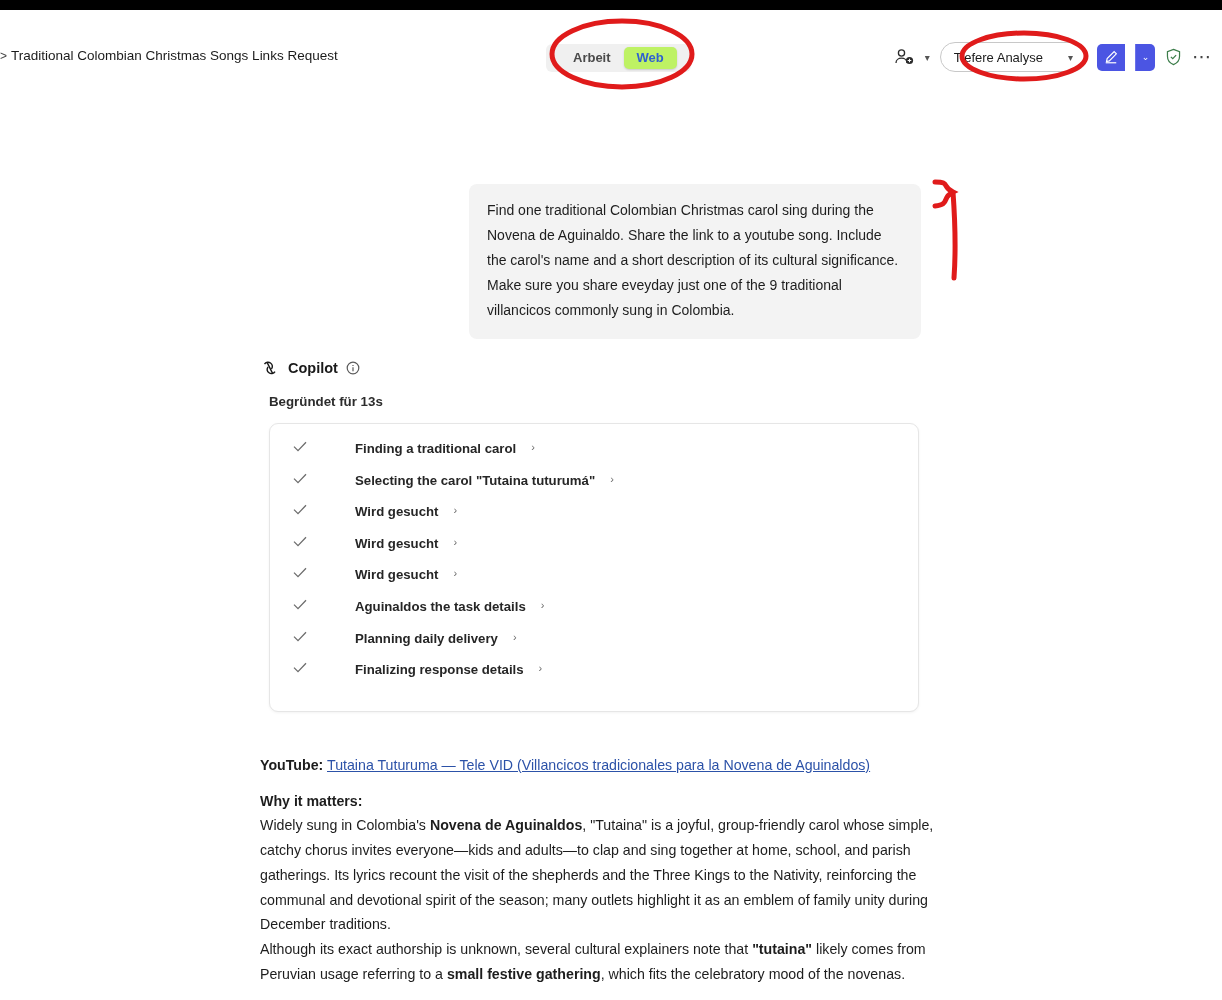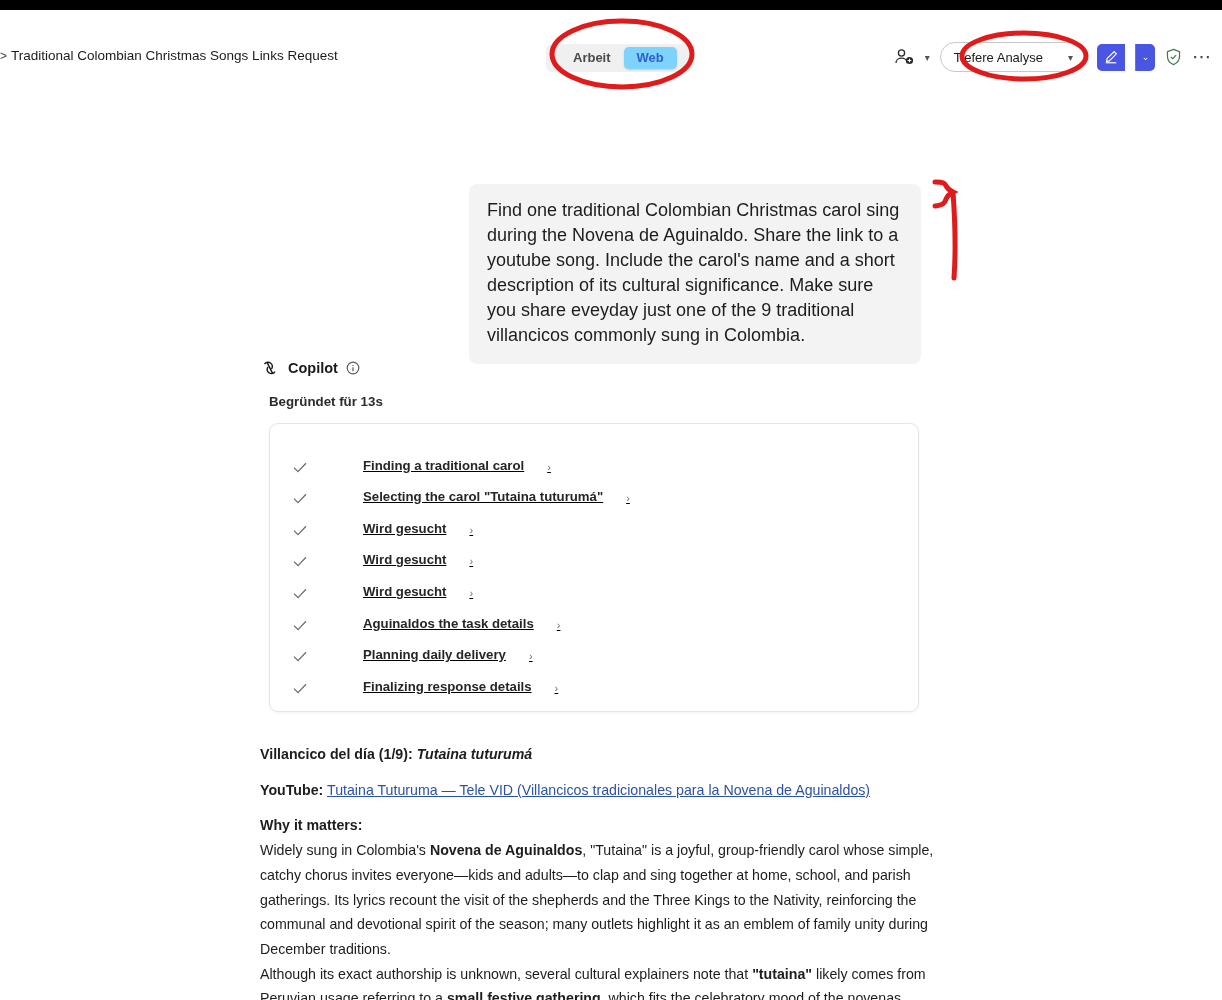--- a/index.html
+++ b/index.html
@@ -61,21 +61,21 @@
   .seg-item {
     font-size: 13px;
     font-weight: bold;
     color: #4a4a4a;
     padding: 3px 13px;
     border-radius: 5px;
     line-height: 16px;
     cursor: pointer;
   }
   .seg-item.active {
-    background: #7dd3fc;
+    background: #bef264;
     color: #2f5fd0;
     box-shadow: 0 1px 2px rgba(0,0,0,0.16);
   }
   .right-tools {
     position: absolute;
     right: 10px;
     top: 32px;
     display: flex;
     align-items: center;
     gap: 10px;
@@ -142,21 +142,21 @@
   }
   .user-bubble {
     position: absolute;
     left: 469px;
     top: 112px;
     width: 452px;
     background: #f3f3f3;
     border-radius: 8px;
     padding: 14px 18px 16px 18px;
     box-sizing: border-box;
-    font-size: 18px;
+    font-size: 14px;
     line-height: 25px;
     color: #1d1d1d;
   }
   .copilot-head {
     position: absolute;
     left: 260px;
     top: 286px;
     display: flex;
     align-items: center;
     gap: 8px;
@@ -195,25 +195,24 @@
     width: 650px;
     background: #fff;
     border: 1px solid #e6e6e6;
     border-radius: 9px;
     box-shadow: 0 1px 3px rgba(0,0,0,0.05);
     padding: 17px 0 17px 0;
     box-sizing: border-box;
   }
   .step {
     display: flex;
-    align-items: flex-end;
+    align-items: flex-start;
     height: 31.6px;
     padding-left: 23px;
-    gap: 12px;
-    text-decoration: underline;
+    gap: 4px;
   }
   .check {
     width: 22px;
     color: #6c6c6c;
     flex: 0 0 auto;
     display: flex;
     align-items: center;
   }
   .step-label {
     font-size: 13.2px;
@@ -421,24 +420,20 @@
           <svg width="14" height="11" viewBox="0 0 14 11" fill="none" stroke="#6c6c6c" stroke-width="1.3">
               <path d="M1 5.6l4 4L13 1.3"></path>
             </svg>
         </span>
         <span class="step-label">Finalizing response details</span>
         <span class="step-chev">›</span>
       </div>
     </div>
 
     <div class="answer">
-      <p>
-        <span class="line-bold">Villancico del día (1/9):</span>
-        <span class="line-bold it">Tutaina tuturumá</span>
-      </p>
       <div class="row-gap"></div>
       <p>
         <span class="line-bold">YouTube:</span>
         <a class="link" href="#">Tutaina Tuturuma — Tele VID (Villancicos tradicionales para la Novena de Aguinaldos)</a>
       </p>
       <div class="row-gap"></div>
       <p class="line-bold">Why it matters:</p>
       <p class="para">
         <span>Widely sung in Colombia's </span><span class="line-bold">Novena de Aguinaldos</span><span>, "Tutaina" is a joyful, group-friendly carol whose simple, catchy chorus invites everyone—kids and adults—to clap and sing together at home, school, and parish gatherings. Its lyrics recount the visit of the shepherds and the Three Kings to the Nativity, reinforcing the communal and devotional spirit of the season; many outlets highlight it as an emblem of family unity during December traditions.</span>
       </p>

